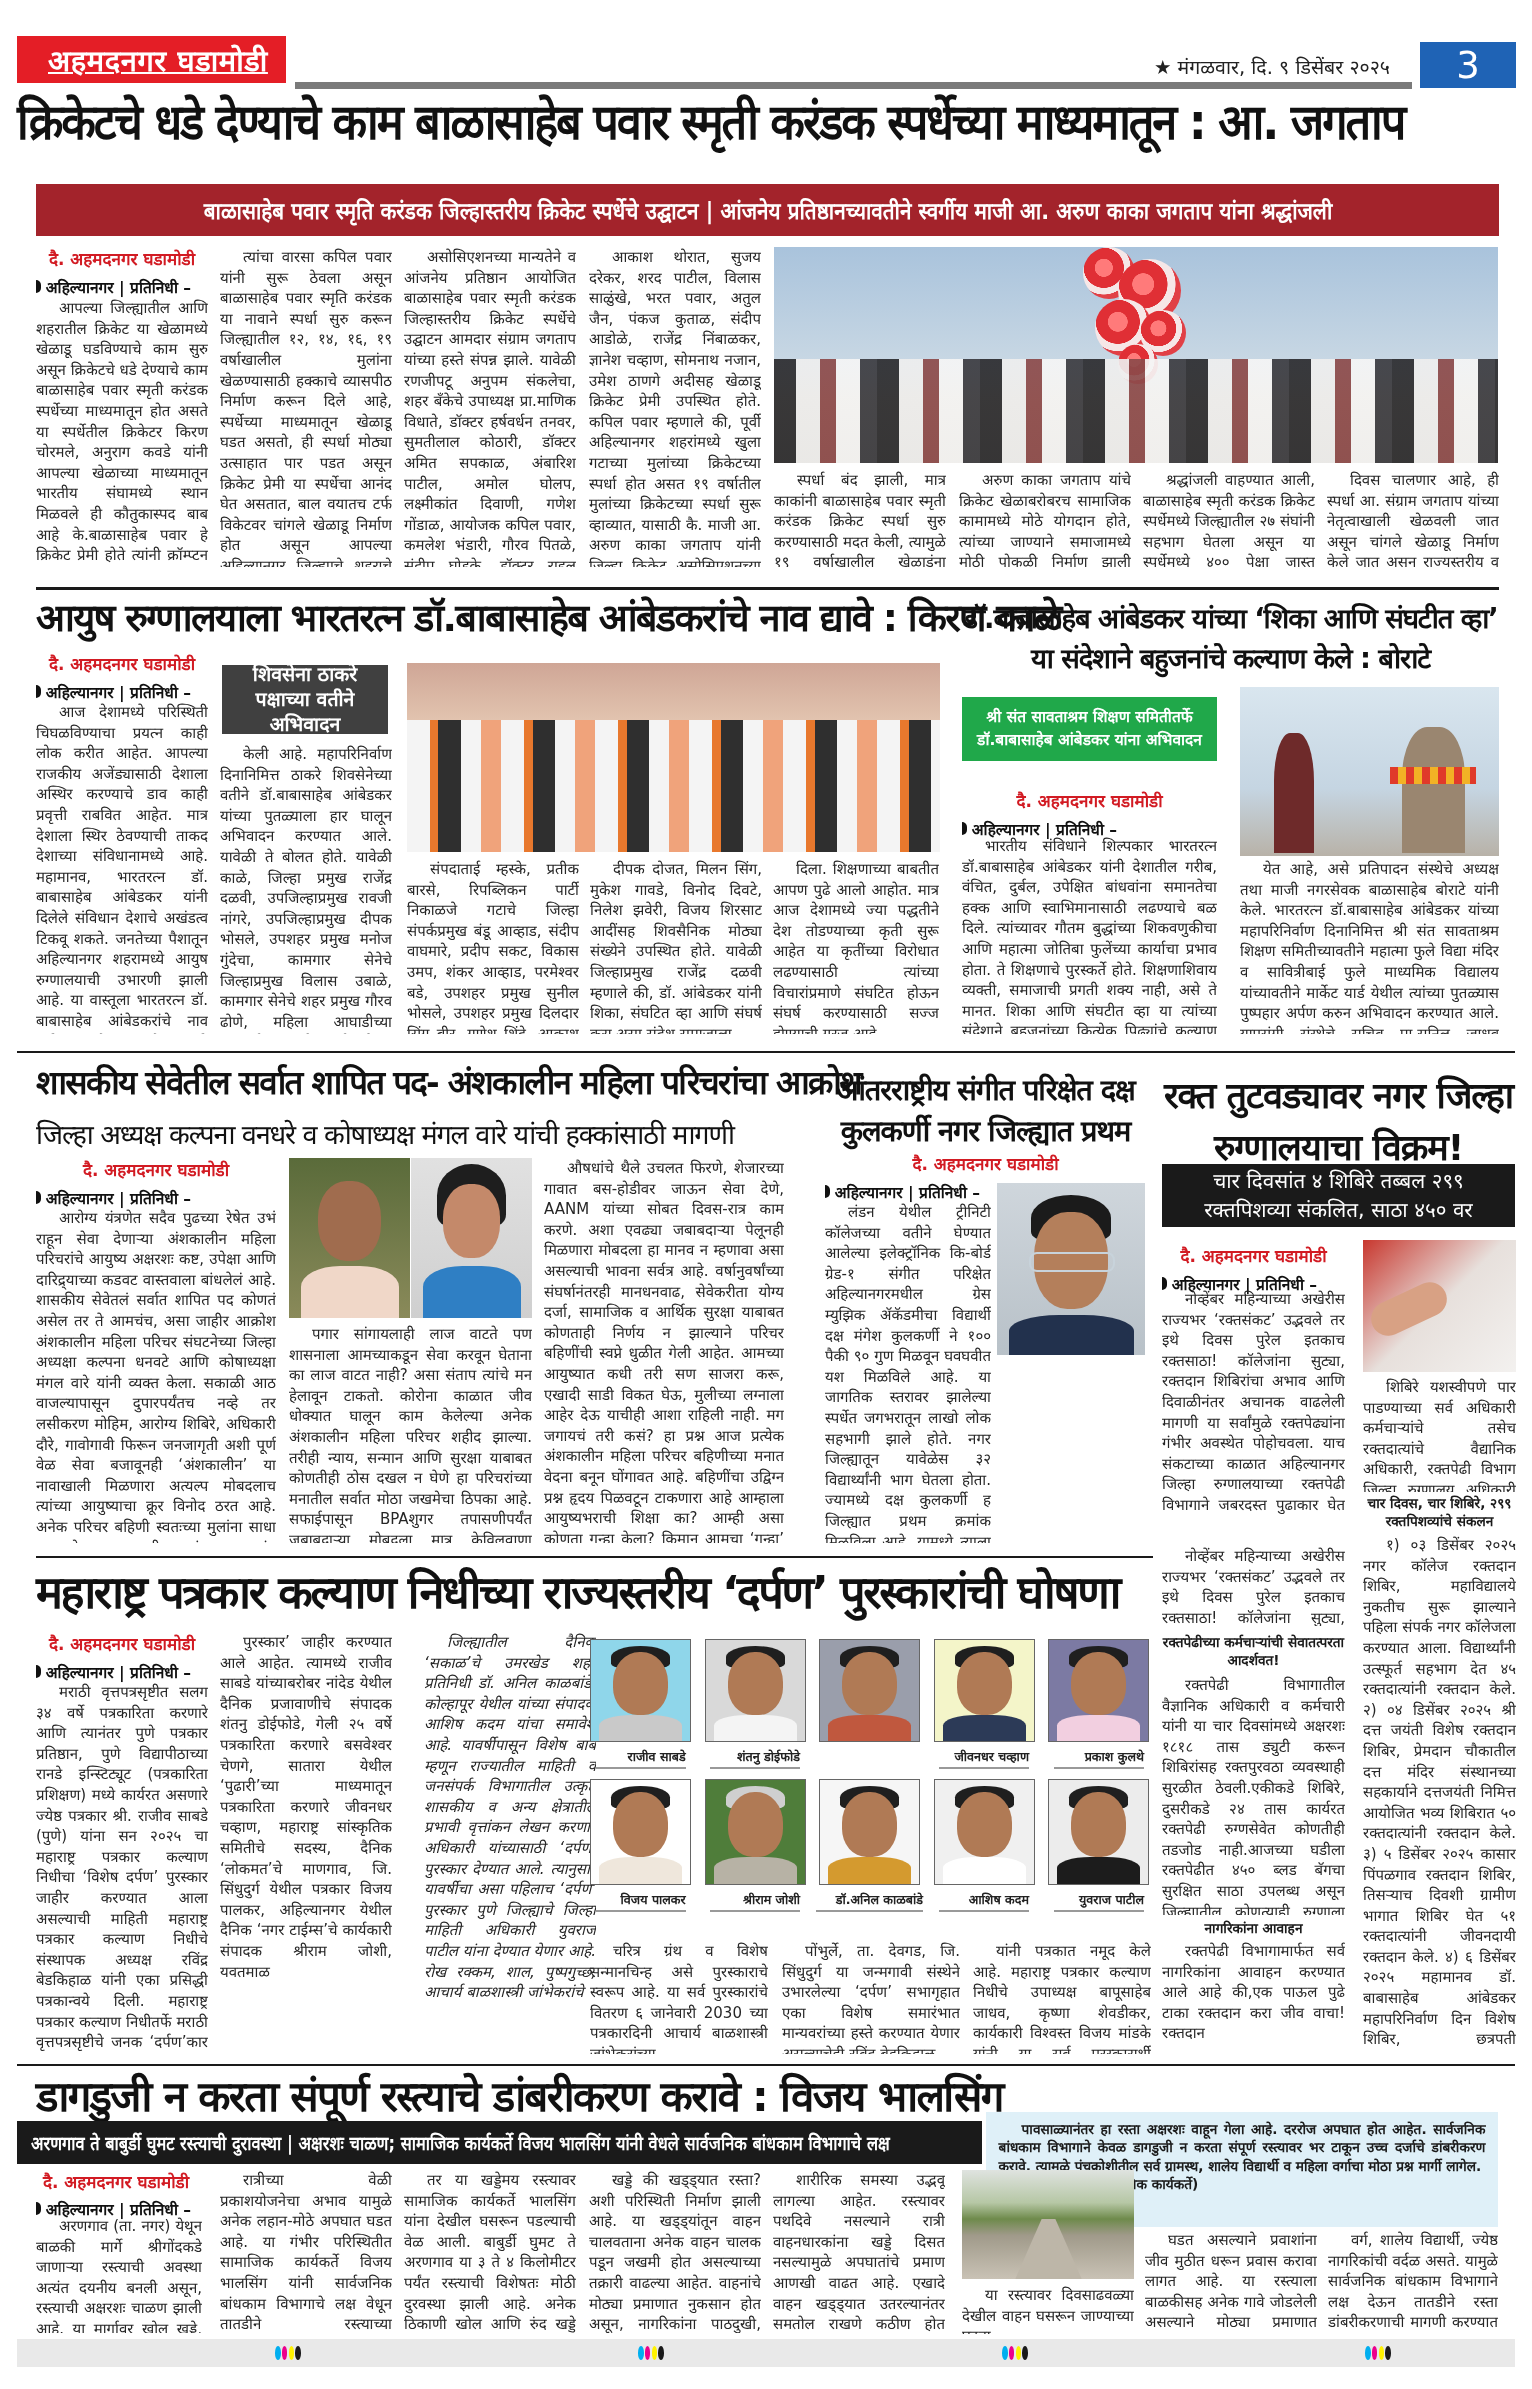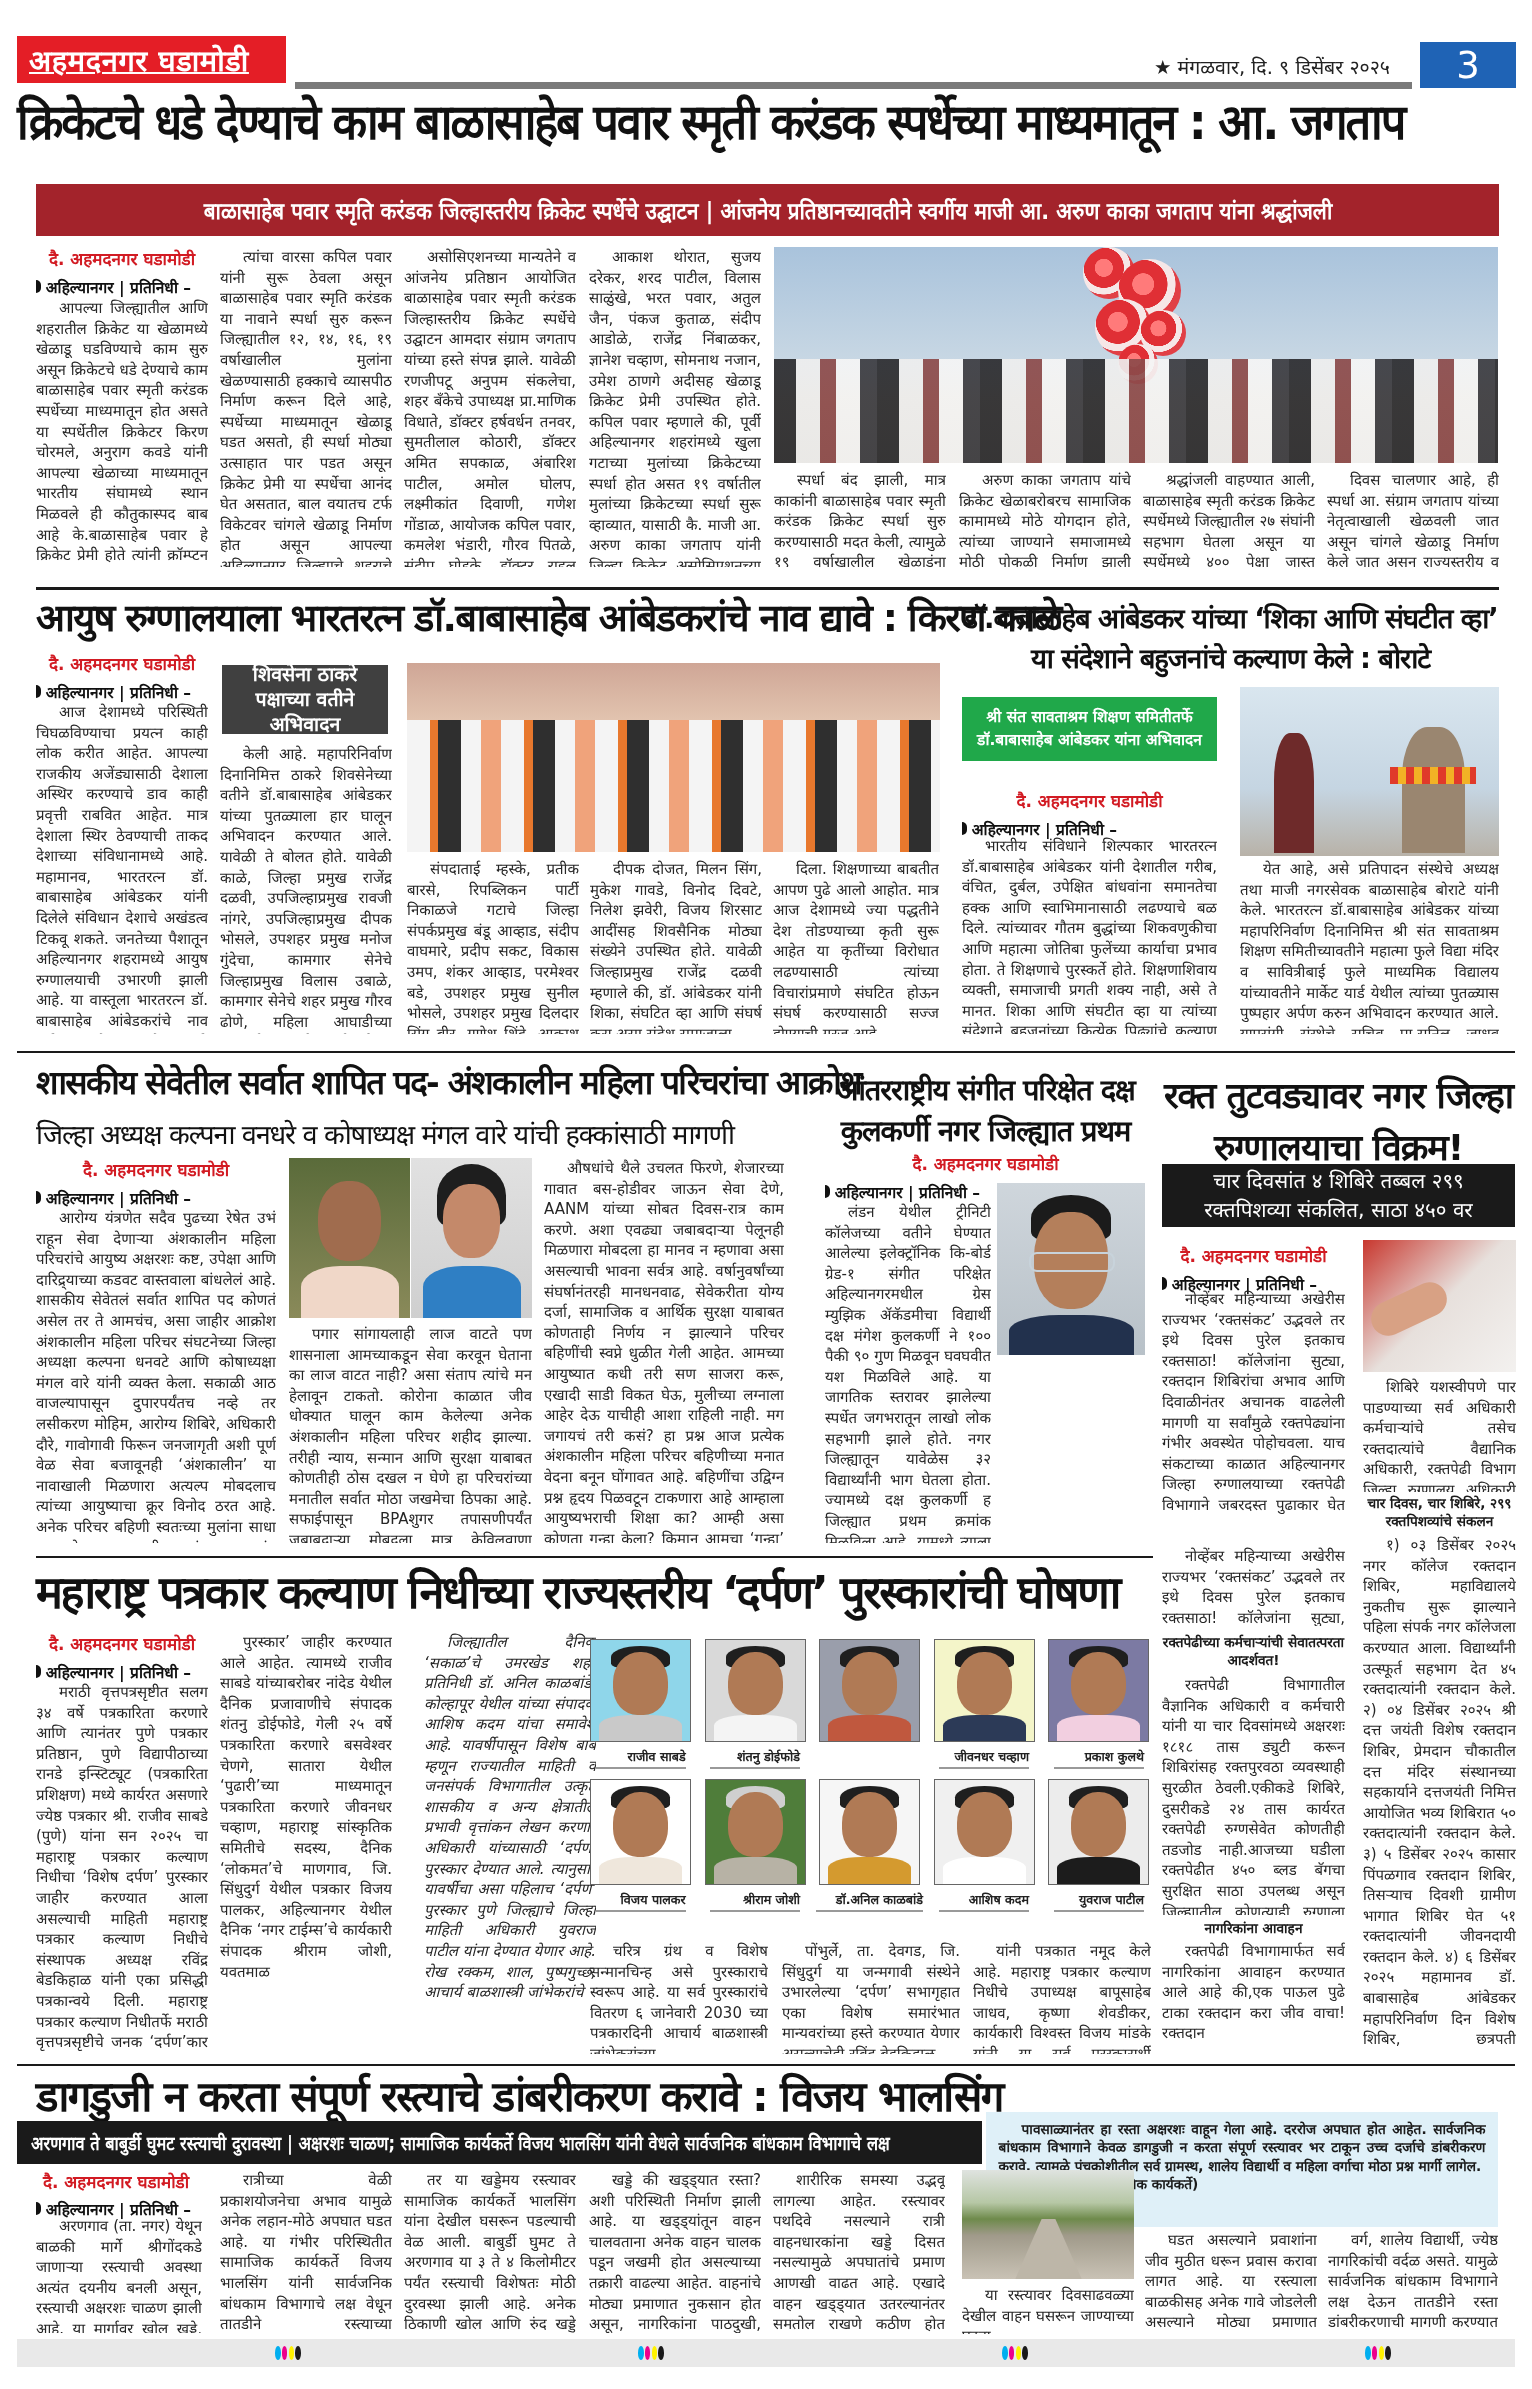--- a/index.html
+++ b/index.html
@@ -2,21 +2,21 @@
 <html style="font-size:9.2px"><head>
 <meta charset="utf-8">
 <style>
   * { box-sizing: border-box; margin: 0; padding: 0; }
   html, body { width: 1533px; height: 2389px; background: #ffffff; overflow: hidden; }
   body { position: relative; font-family: "DejaVu Sans", sans-serif; color: #1a1a1a; }
   .abs { position: absolute; }
 
   
   .mast-logo { left: 17px; top: 36px; width: 269px; height: 47px; background: #e41e26;
-    clip-path: polygon(0 0, 100% 0, 100% 100%, 0 100%); display: flex; align-items: center; padding-left: 12px; }
+    clip-path: polygon(0 0, 100% 0, 100% 100%, 0 100%); display: flex; align-items: center; padding-left: 31px; }
   .mast-logo span { color: #fff; font-weight: bold; font-size: 29px; text-decoration: underline; text-decoration-thickness: 1.7px; letter-spacing: 0.6px; }
   .mast-rule { left: 295px; top: 82px; width: 1117px; height: 6.9px; background: #7a7a7a; }
   .mast-date { right: 143px; top: 53px; font-size: 19.5px; color: #222; }
   .page-num { right: 17px; top: 42px; width: 96px; height: 46px; background: #1f63b5; color: #fff; font-size: 37px;
     display: flex; align-items: center; justify-content: center; }
 
   .headline { font-weight: bold; color: #111; letter-spacing: -0.6px; font-family: "DejaVu Sans", sans-serif; line-height: 1.1; }
   .band { display: flex; align-items: center; justify-content: center; color: #fff; font-weight: bold; }
   .byline { color: #d21b23; font-weight: bold; font-size: 17px; }
   .dateline { font-size: 15.5px; font-weight: bold; color: #111; display: flex; align-items: center; gap: 4.6px; }

